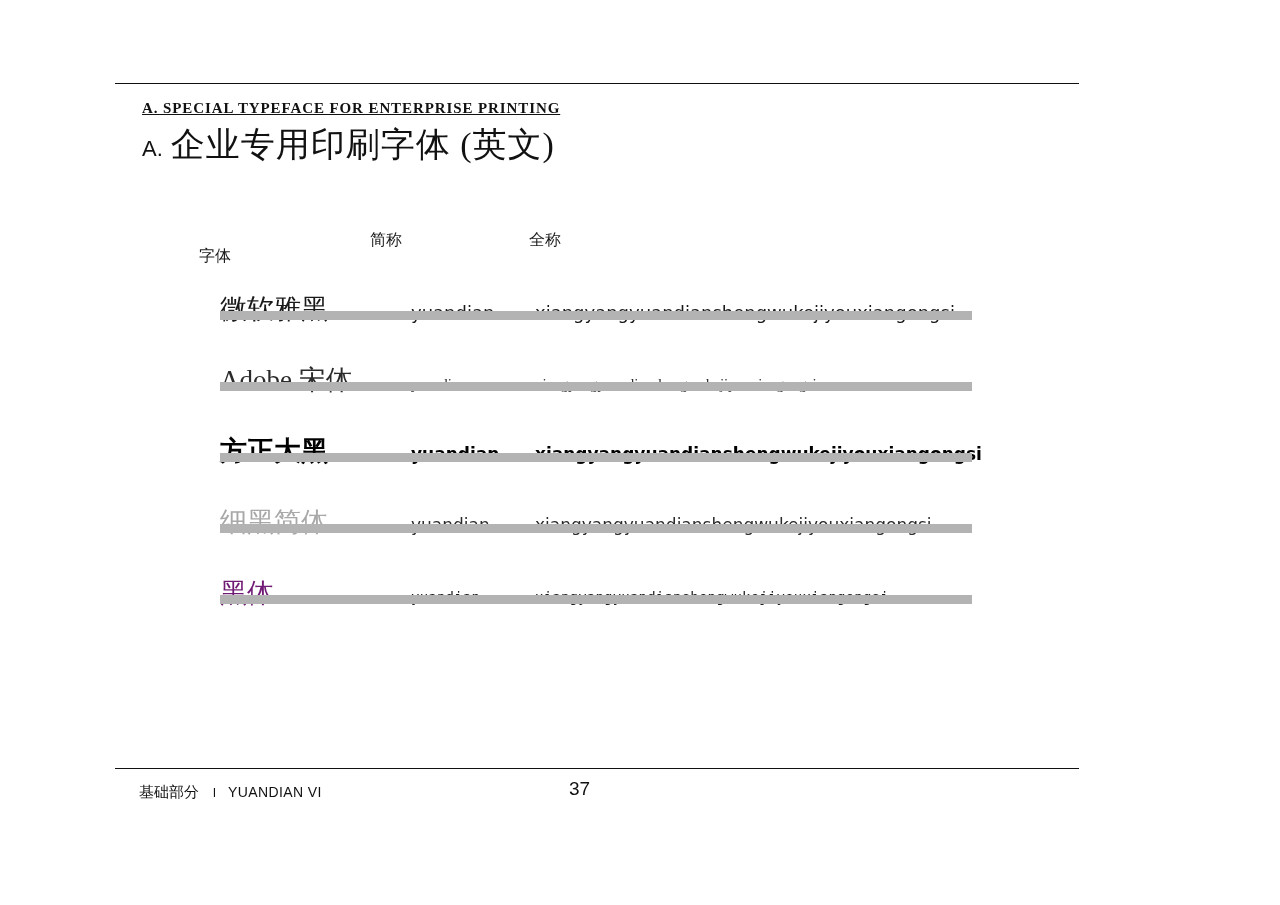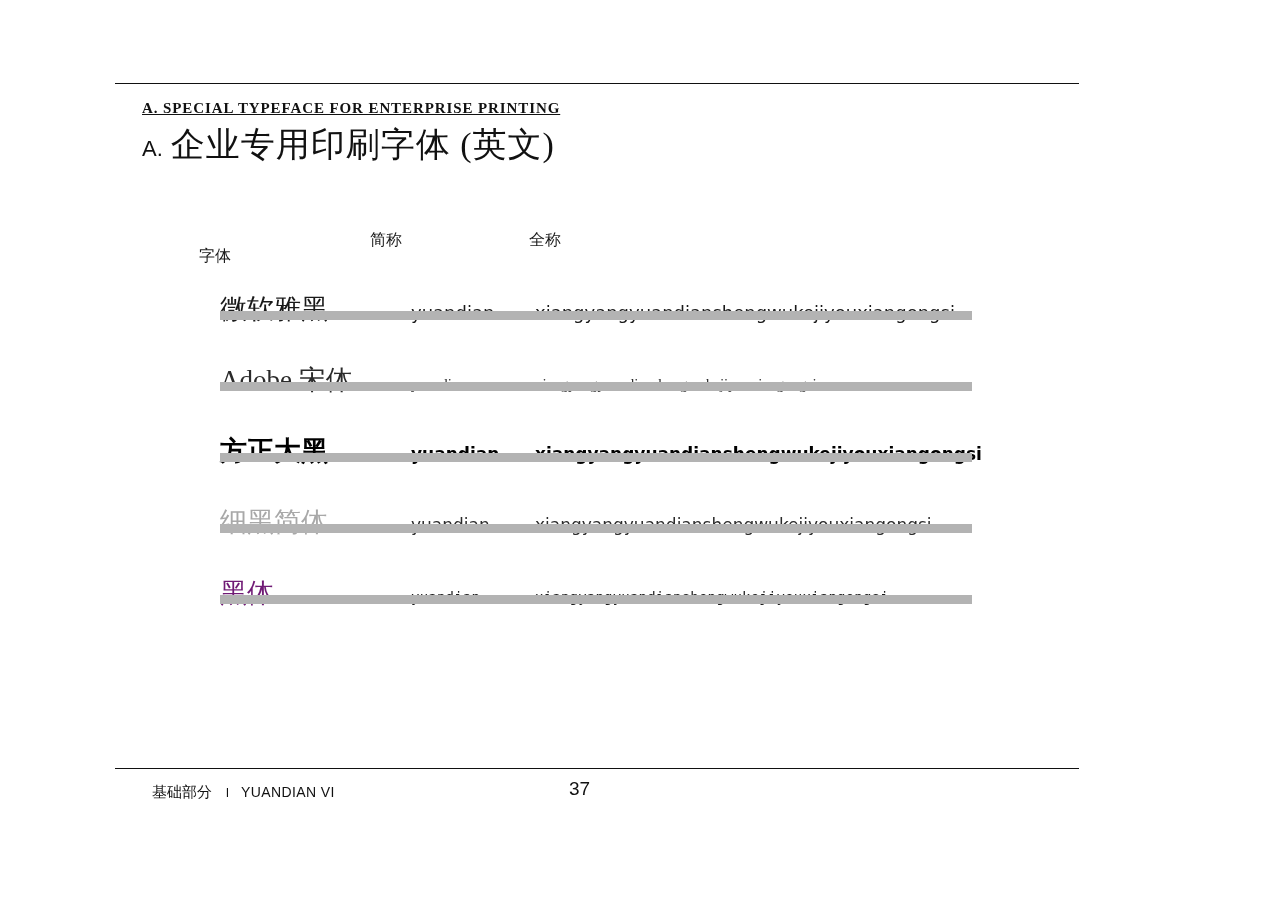--- a/index.html
+++ b/index.html
@@ -230,21 +230,21 @@
   .rule-bottom {
     position: absolute;
     left: 115px;
     top: 768px;
     width: 964px;
     height: 0;
     border-top: 1.6px solid #111;
   }
   .footer {
     position: absolute;
-    left: 152px;
+    left: 139px;
     top: 778px;
     width: 900px;
     height: 28px;
     display: flex;
     align-items: center;
     white-space: nowrap;
   }
   .footer-cn {
     font-family: "DejaVu Sans", sans-serif;
     font-size: 15px;

